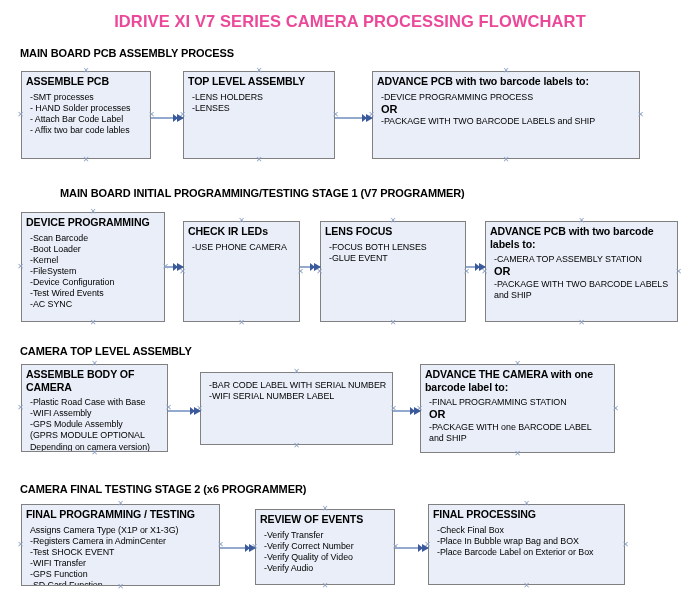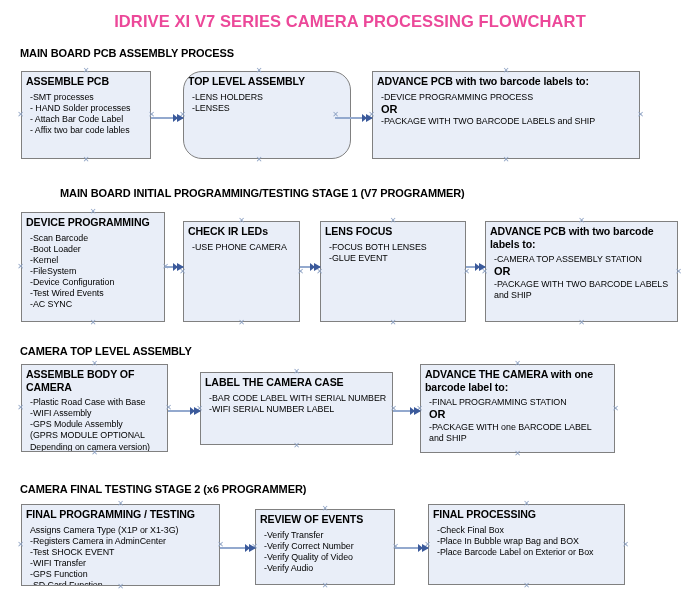--- a/index.html
+++ b/index.html
@@ -136,21 +136,21 @@
           <li>-SMT processes</li>
           <li>- HAND Solder processes</li>
           <li>- Attach Bar Code Label</li>
           <li>- Affix two bar code lables</li>
         </ul>
       </div>
       <div class="handle" style="left: 82.5px; top: 67px;"></div>
       <div class="handle" style="left: 82.5px; top: 156px;"></div>
       <div class="handle" style="left: 17px; top: 111px;"></div>
       <div class="handle" style="left: 148px; top: 111px;"></div>
-      <div class="box" style="left: 183px; top: 71px; width: 168px; height: 88px; border-radius: 19px;">
+      <div class="box" style="left: 183px; top: 71px; width: 152px; height: 88px;">
         <div class="box-title">TOP LEVEL ASSEMBLY</div>
         <ul class="box-lines">
           <li>-LENS HOLDERS</li>
           <li>-LENSES</li>
         </ul>
       </div>
       <div class="handle" style="left: 255.5px; top: 67px;"></div>
       <div class="handle" style="left: 255.5px; top: 156px;"></div>
       <div class="handle" style="left: 179px; top: 111px;"></div>
       <div class="handle" style="left: 332px; top: 111px;"></div>
@@ -226,21 +226,20 @@
           <li>-GPS Module Assembly</li>
           <li>(GPRS MODULE OPTIONAL</li>
           <li>Depending on camera version)</li>
         </ul>
       </div>
       <div class="handle" style="left: 91px; top: 360px;"></div>
       <div class="handle" style="left: 91px; top: 449px;"></div>
       <div class="handle" style="left: 17px; top: 404px;"></div>
       <div class="handle" style="left: 165px; top: 404px;"></div>
       <div class="box" style="left: 200px; top: 372px; width: 193px; height: 73px;">
-        <div class="box-title">LABEL THE CAMERA CASE</div>
         <ul class="box-lines">
           <li>-BAR CODE LABEL WITH SERIAL NUMBER</li>
           <li>-WIFI SERIAL NUMBER LABEL</li>
         </ul>
       </div>
       <div class="handle" style="left: 293px; top: 368px;"></div>
       <div class="handle" style="left: 293px; top: 442px;"></div>
       <div class="handle" style="left: 196px; top: 404.5px;"></div>
       <div class="handle" style="left: 390px; top: 404.5px;"></div>
       <div class="box" style="left: 420px; top: 364px; width: 195px; height: 89px;">

